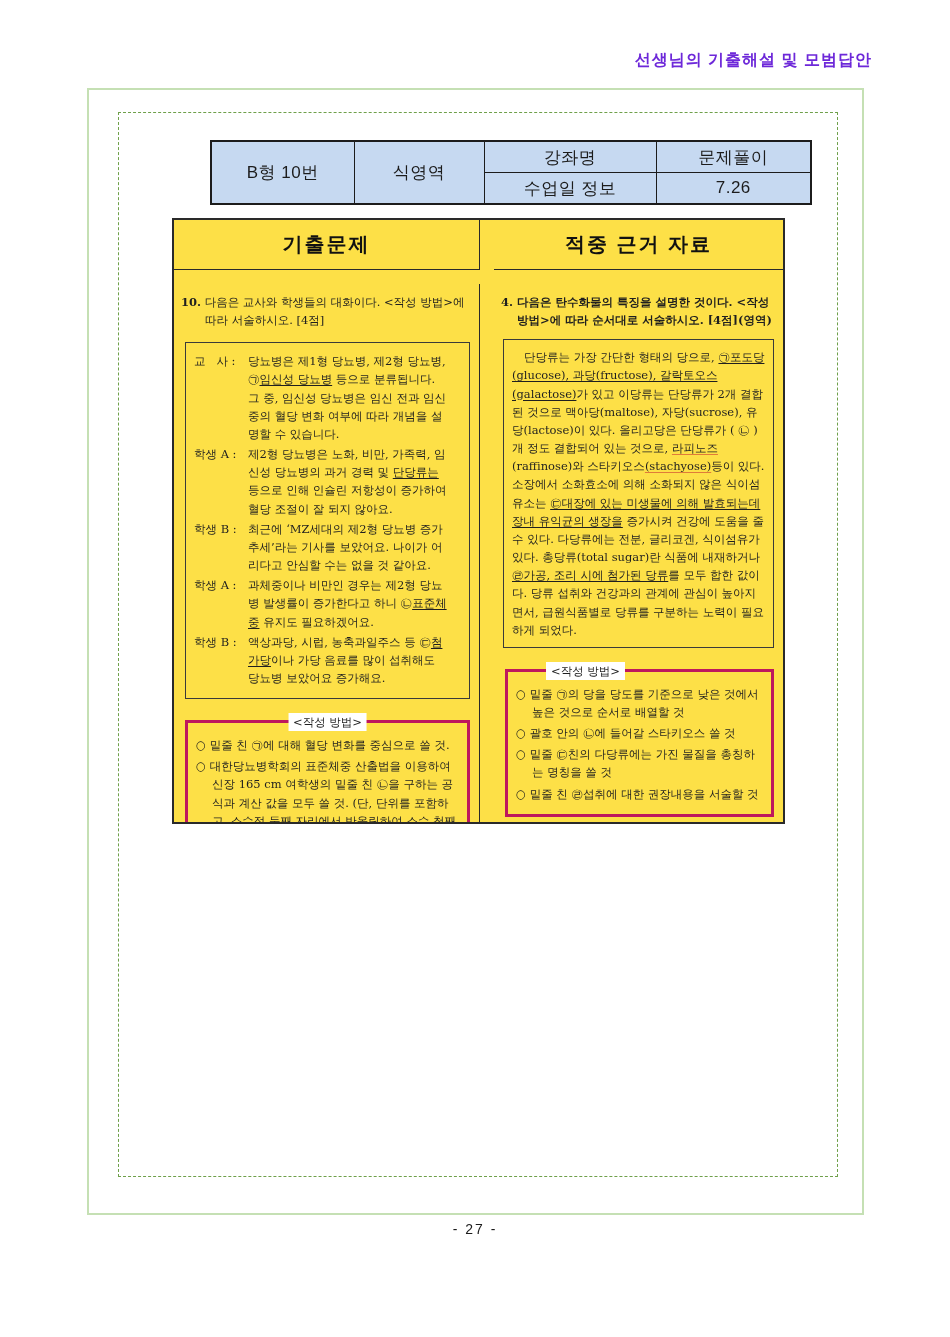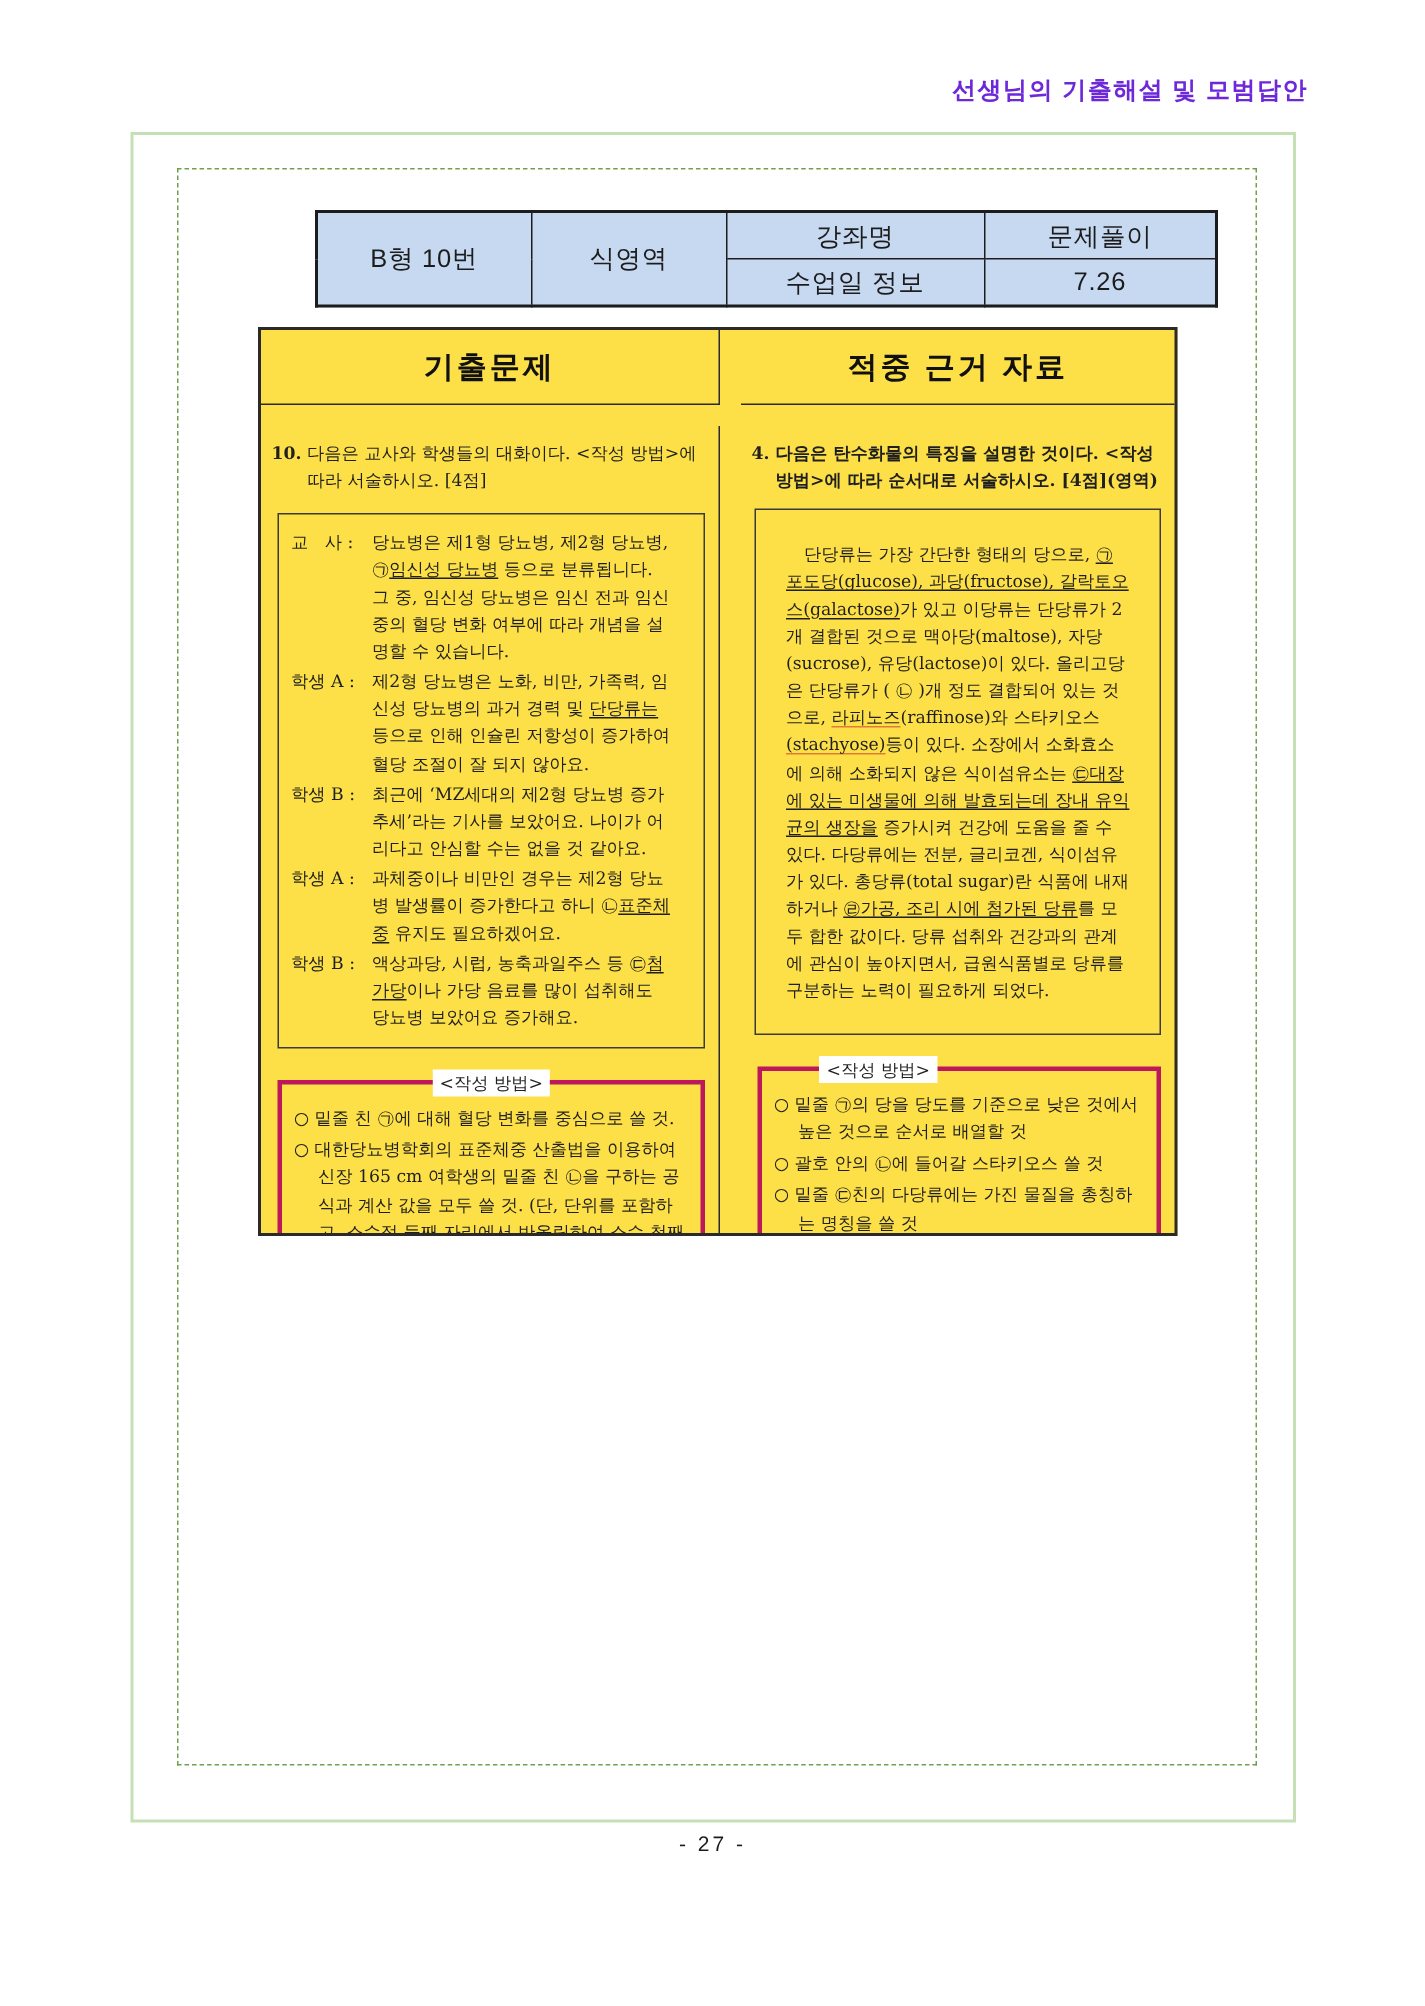--- a/index.html
+++ b/index.html
@@ -54,21 +54,21 @@
   .dlg-row { display:flex; margin:0 14px 2px 0; }
   .dlg-speaker { white-space:pre; flex:0 0 54px; }
   .dlg-text { flex:1; }
   .method-box { position:relative; border:3px solid #be185d; margin:21px 2px 0 4px; padding:13px 8px 8px 8px; }
   .method-legend {
     position:absolute; top:-10px; left:50%; transform:translateX(-50%);
     background:#ffffff; padding:0 5px; white-space:nowrap;
   }
   .right-cell .method-legend { left:38px; transform:none; }
   .method-item { margin:0 0 3px 0; padding-left:16px; text-indent:-16px; }
-  .passage-box { border:1px solid #3a3a3a; margin:10px 2px 0 2px; padding:20px; }
+  .passage-box { border:1px solid #3a3a3a; margin:10px 2px 0 2px; padding:8px; }
   .passage { margin:0; text-indent:12px; }
   .u { text-decoration:underline; text-underline-offset:2px; }
   .sp { text-decoration:underline; text-underline-offset:2px; text-decoration-color:#e07b39; }
   .page-number {
     position:absolute; top:1221px; left:0; width:950px; text-align:center;
     font-size:14px; letter-spacing:2px; color:#1c1c1c;
   }
 </style>
 </head>
 <body>

